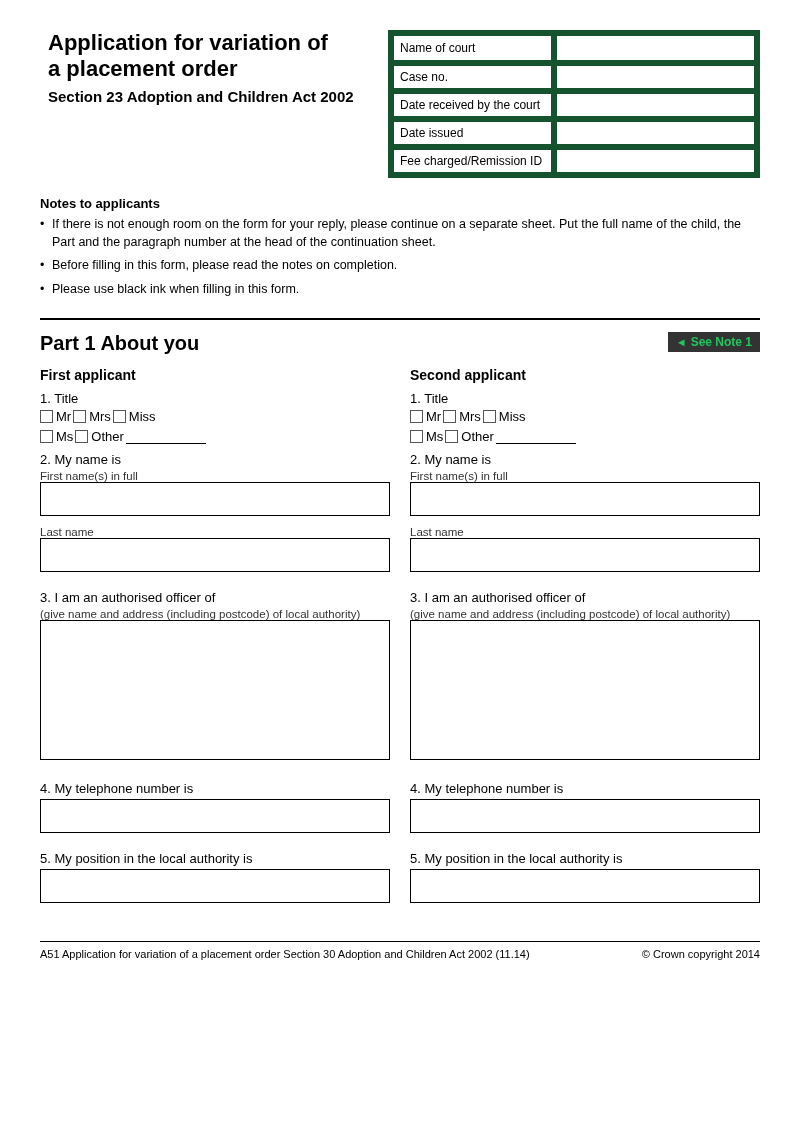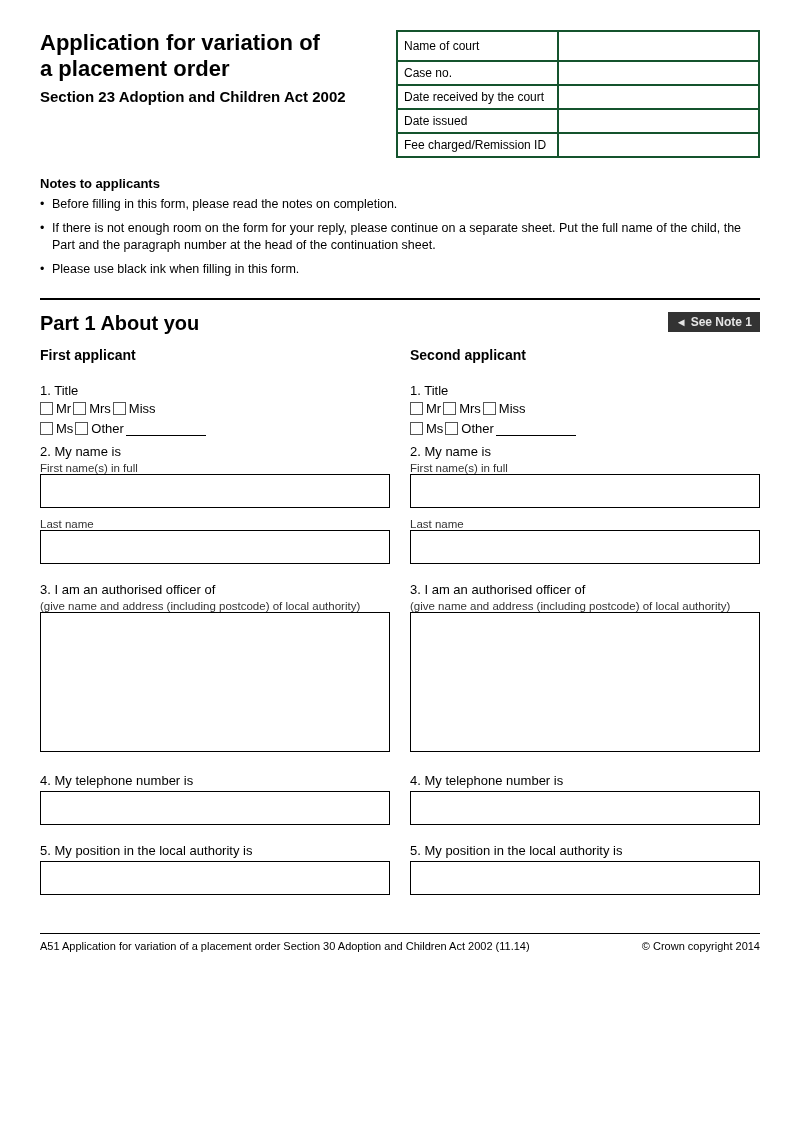--- a/index.html
+++ b/index.html
@@ -7,22 +7,23 @@
       font-family: Arial, Helvetica, sans-serif;
       font-size: 13px;
       background: #fff;
       color: #000;
       width: 800px;
       min-height: 1131px;
       padding: 30px 40px 20px 40px;
     }
     .header-section {
       display: flex;
-      gap: 36px;
+      gap: 20px;
       margin-bottom: 18px;
+      margin-left: 8px;
     }
     .title-block {
       flex: 0 0 320px;
     }
     .title-block h1 {
       font-size: 22px;
       font-weight: bold;
       line-height: 1.2;
       margin-bottom: 4px;
     }
@@ -30,21 +31,21 @@
       font-size: 15px;
       font-weight: bold;
       line-height: 1.3;
     }
     .court-info-table {
       flex: 1;
       border-collapse: collapse;
       font-size: 12px;
     }
     .court-info-table td {
-      border: 2px solid #14532d;
+      border: 6px solid #14532d;
       padding: 4px 6px;
       height: 22px;
     }
     .court-info-table td.label {
       white-space: nowrap;
       width: 160px;
     }
     .court-info-table td.value {
       width: 200px;
     }
@@ -80,21 +81,21 @@
       justify-content: space-between;
       margin-bottom: 12px;
       border-top: none;
     }
     .part-title {
       font-size: 20px;
       font-weight: bold;
     }
     .see-note-badge {
       background: #333;
-      color: #e5e5e5;
+      color: #22c55e;
       font-size: 12px;
       font-weight: bold;
       padding: 3px 8px;
       display: flex;
       align-items: center;
       gap: 4px;
     }
     .see-note-badge::before {
       content: "◄";
       font-size: 11px;
@@ -102,21 +103,21 @@
     .two-col {
       display: flex;
       gap: 20px;
     }
     .col {
       flex: 1;
     }
     .applicant-title {
       font-weight: bold;
       font-size: 14px;
-      margin-bottom: 20px;
+      margin-bottom: 8px;
     }
     .field-sub-label {
       font-size: 11.5px;
       color: #333;
     }
     .title-row {
       display: flex;
       align-items: center;
       gap: 2px;
       margin-bottom: 4px;
@@ -213,22 +214,22 @@
         <td class="label">Fee charged/Remission ID</td>
         <td class="value"></td>
       </tr>
     </tbody>
   </table>
 </div>
 
 <div class="notes-section">
   <p class="notes-title">Notes to applicants</p>
   <ul>
+    <li>If there is not enough room on the form for your reply, please continue on a separate sheet. Put the full name of the child, the Part and the paragraph number at the head of the continuation sheet.</li>
     <li>Before filling in this form, please read the notes on completion.</li>
-    <li>If there is not enough room on the form for your reply, please continue on a separate sheet. Put the full name of the child, the Part and the paragraph number at the head of the continuation sheet.</li>
     <li>Please use black ink when filling in this form.</li>
   </ul>
 </div>
 
 <hr class="divider">
 
 <div class="part-header">
   <span class="part-title">Part 1 About you</span>
   <span class="see-note-badge">See Note 1</span>
 </div>

